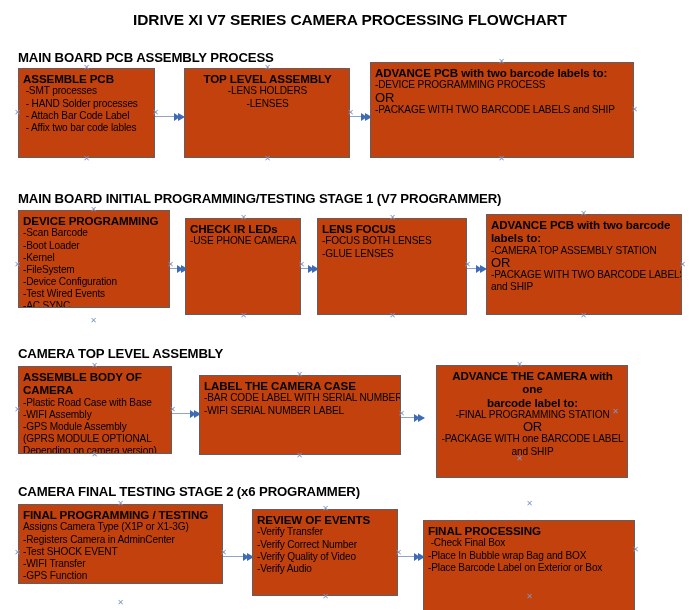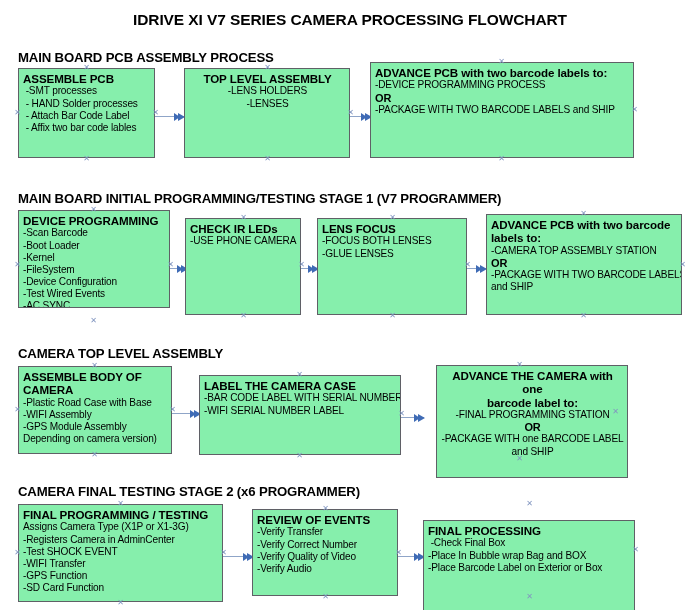--- a/index.html
+++ b/index.html
@@ -35,42 +35,42 @@
   .section-title {
     position: absolute;
     font-size: 13.2px;
     font-weight: bold;
     letter-spacing: -0.15px;
     white-space: nowrap;
   }
   .node {
     position: absolute;
     box-sizing: border-box;
-    background: #86efac;
+    background: #c2410c;
     border: 1.4px solid #5f6066;
     padding: 3px 3px 3px 4px;
     overflow: hidden;
   }
   .node .n-head {
     font-size: 11.6px;
     font-weight: bold;
     line-height: 13.4px;
     letter-spacing: -0.1px;
     white-space: pre-line;
   }
   .node .n-line {
     font-size: 10.1px;
     font-weight: normal;
     line-height: 12.1px;
     letter-spacing: -0.15px;
     white-space: pre;
   }
   .node .n-line.bold {
-    font-weight: bold;
-    font-size: 11px;
+    font-weight: normal;
+    font-size: 13px;
   }
   
   .handle {
     position: absolute;
     width: 7px;
     height: 7px;
     color: #8296c0;
     font-size: 8px;
     line-height: 7px;
     text-align: center;
@@ -217,20 +217,21 @@
   <div class="handle" style="left:679px; top:261px;"></div>
 
   <div class="section-title" style="left:18px; top:346px;">CAMERA TOP LEVEL ASSEMBLY</div>
 
   <div class="node" style="left:18px; top:366px; width:154px; height:88px;">
     <div class="n-head">ASSEMBLE BODY OF
 CAMERA</div>
     <div class="n-line">-Plastic Road Case with Base</div>
     <div class="n-line">-WIFI Assembly</div>
     <div class="n-line">-GPS Module Assembly</div>
+    <div class="n-line">(GPRS MODULE OPTIONAL</div>
     <div class="n-line">Depending on camera version)</div>
   </div>
   <div class="handle" style="left:91px; top:362px;"></div>
   <div class="handle" style="left:91px; top:451px;"></div>
   <div class="handle" style="left:14px; top:406px;"></div>
   <div class="handle" style="left:169px; top:406px;"></div>
 
   <div class="conn" style="left:172px; top:413px; width:28px;">
     <span class="arrow"></span>
       <span class="arrow2"></span>
@@ -257,21 +258,21 @@
     <div class="n-line bold">OR</div>
     <div class="n-line">-PACKAGE WITH one BARCODE LABEL</div>
     <div class="n-line">and SHIP</div>
   </div>
   <div class="handle" style="left:516px; top:361px;"></div>
   <div class="handle" style="left:516px; top:455px;"></div>
   <div class="handle" style="left:612px; top:408px;"></div>
 
   <div class="section-title" style="left:18px; top:484px;">CAMERA FINAL TESTING STAGE 2 (x6 PROGRAMMER)</div>
 
-  <div class="node" style="left:18px; top:504px; width:205px; height:98px;">
+  <div class="node" style="left:18px; top:504px; width:205px; height:80px;">
     <div class="n-head">FINAL PROGRAMMING / TESTING</div>
     <div class="n-line">Assigns Camera Type (X1P or X1-3G)</div>
     <div class="n-line">-Registers Camera in AdminCenter</div>
     <div class="n-line">-Test SHOCK EVENT</div>
     <div class="n-line">-WIFI Transfer</div>
     <div class="n-line">-GPS Function</div>
     <div class="n-line">-SD Card Function</div>
   </div>
   <div class="handle" style="left:117px; top:500px;"></div>
   <div class="handle" style="left:117px; top:599px;"></div>

